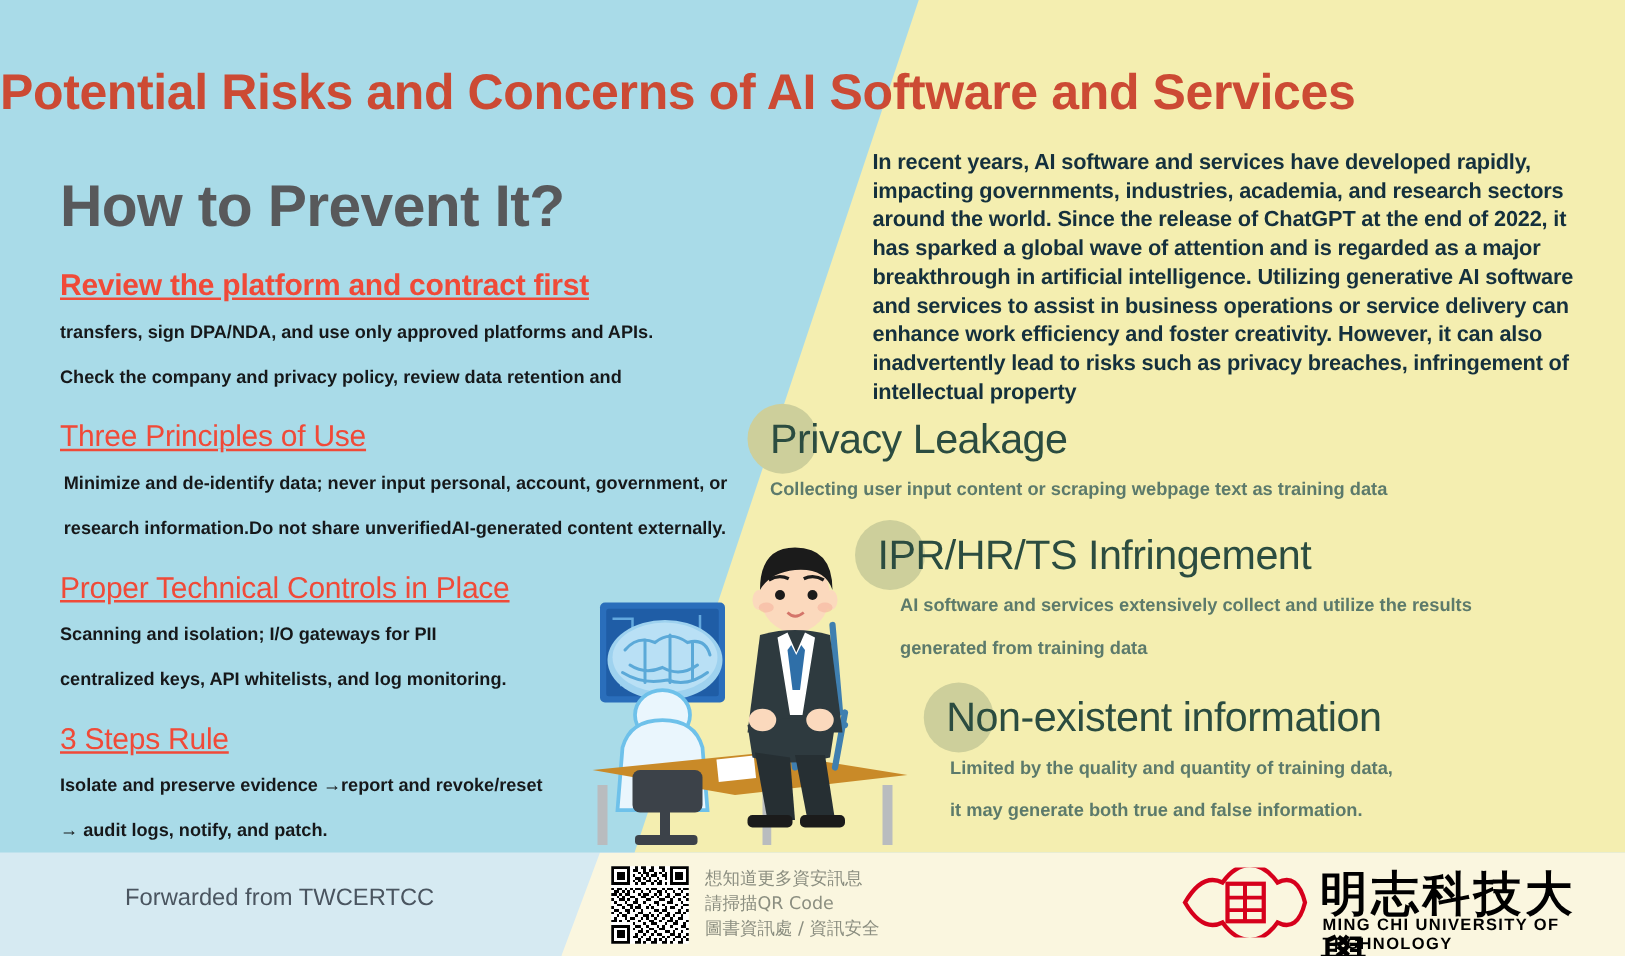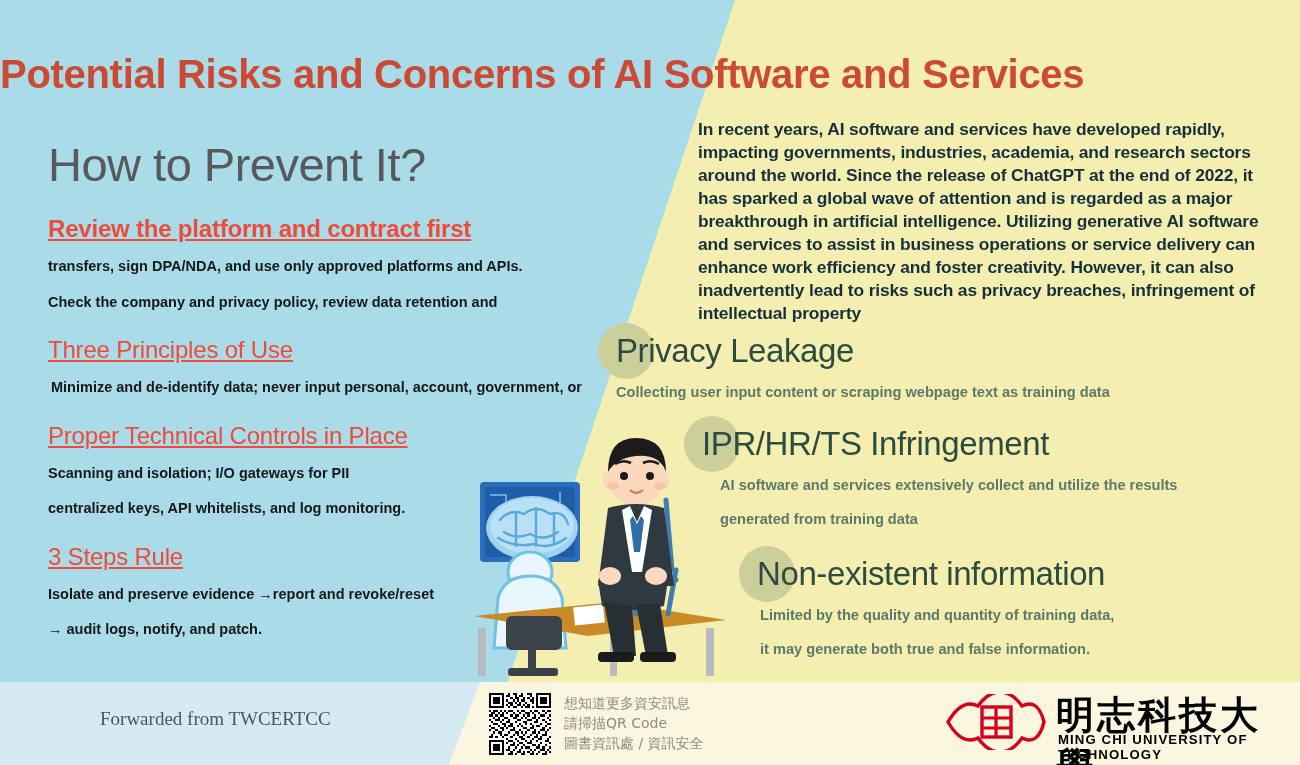--- a/index.html
+++ b/index.html
@@ -61,21 +61,21 @@
 
   
   .left-col {
     position: absolute;
     left: 48px;
     top: 140px;
     width: 560px;
   }
   .how-heading {
     font-size: 47px;
-    font-weight: 400;
+    font-weight: 700;
     color: #58595b;
     line-height: 1.05;
     margin: 0 0 26px 0;
     letter-spacing: -0.5px;
   }
   .prev-block {
     margin-bottom: 16px;
   }
   .prev-title {
     font-size: 24px;
@@ -97,21 +97,21 @@
     white-space: nowrap;
   }
   .prev-line.indent {
     padding-left: 3px;
   }
 
   .forwarded {
     position: absolute;
     left: 100px;
     top: 708px;
-    font-family: Liberation Serif, serif;
+    font-family: Liberation Sans, sans-serif;
     font-size: 19px;
     color: #4a5560;
   }
 
   
   .intro {
     position: absolute;
     left: 698px;
     top: 118px;
     width: 585px;
@@ -234,20 +234,21 @@
 
     <div class="prev-block">
       <div class="prev-title">Review the platform and contract first</div>
       <p class="prev-line">transfers, sign DPA/NDA, and use only approved platforms and APIs.</p>
       <p class="prev-line">Check the company and privacy policy, review data retention and</p>
     </div>
 
     <div class="prev-block">
       <div class="prev-title thin">Three Principles of Use</div>
       <p class="prev-line indent">Minimize and de-identify data; never input personal, account, government, or</p>
+      <p class="prev-line indent">research information.Do not share unverifiedAI-generated content externally.</p>
     </div>
 
     <div class="prev-block">
       <div class="prev-title thin">Proper Technical Controls in Place</div>
       <p class="prev-line">Scanning and isolation; I/O gateways for PII</p>
       <p class="prev-line">centralized keys, API whitelists, and log monitoring.</p>
     </div>
 
     <div class="prev-block">
       <div class="prev-title thin">3 Steps Rule</div>

